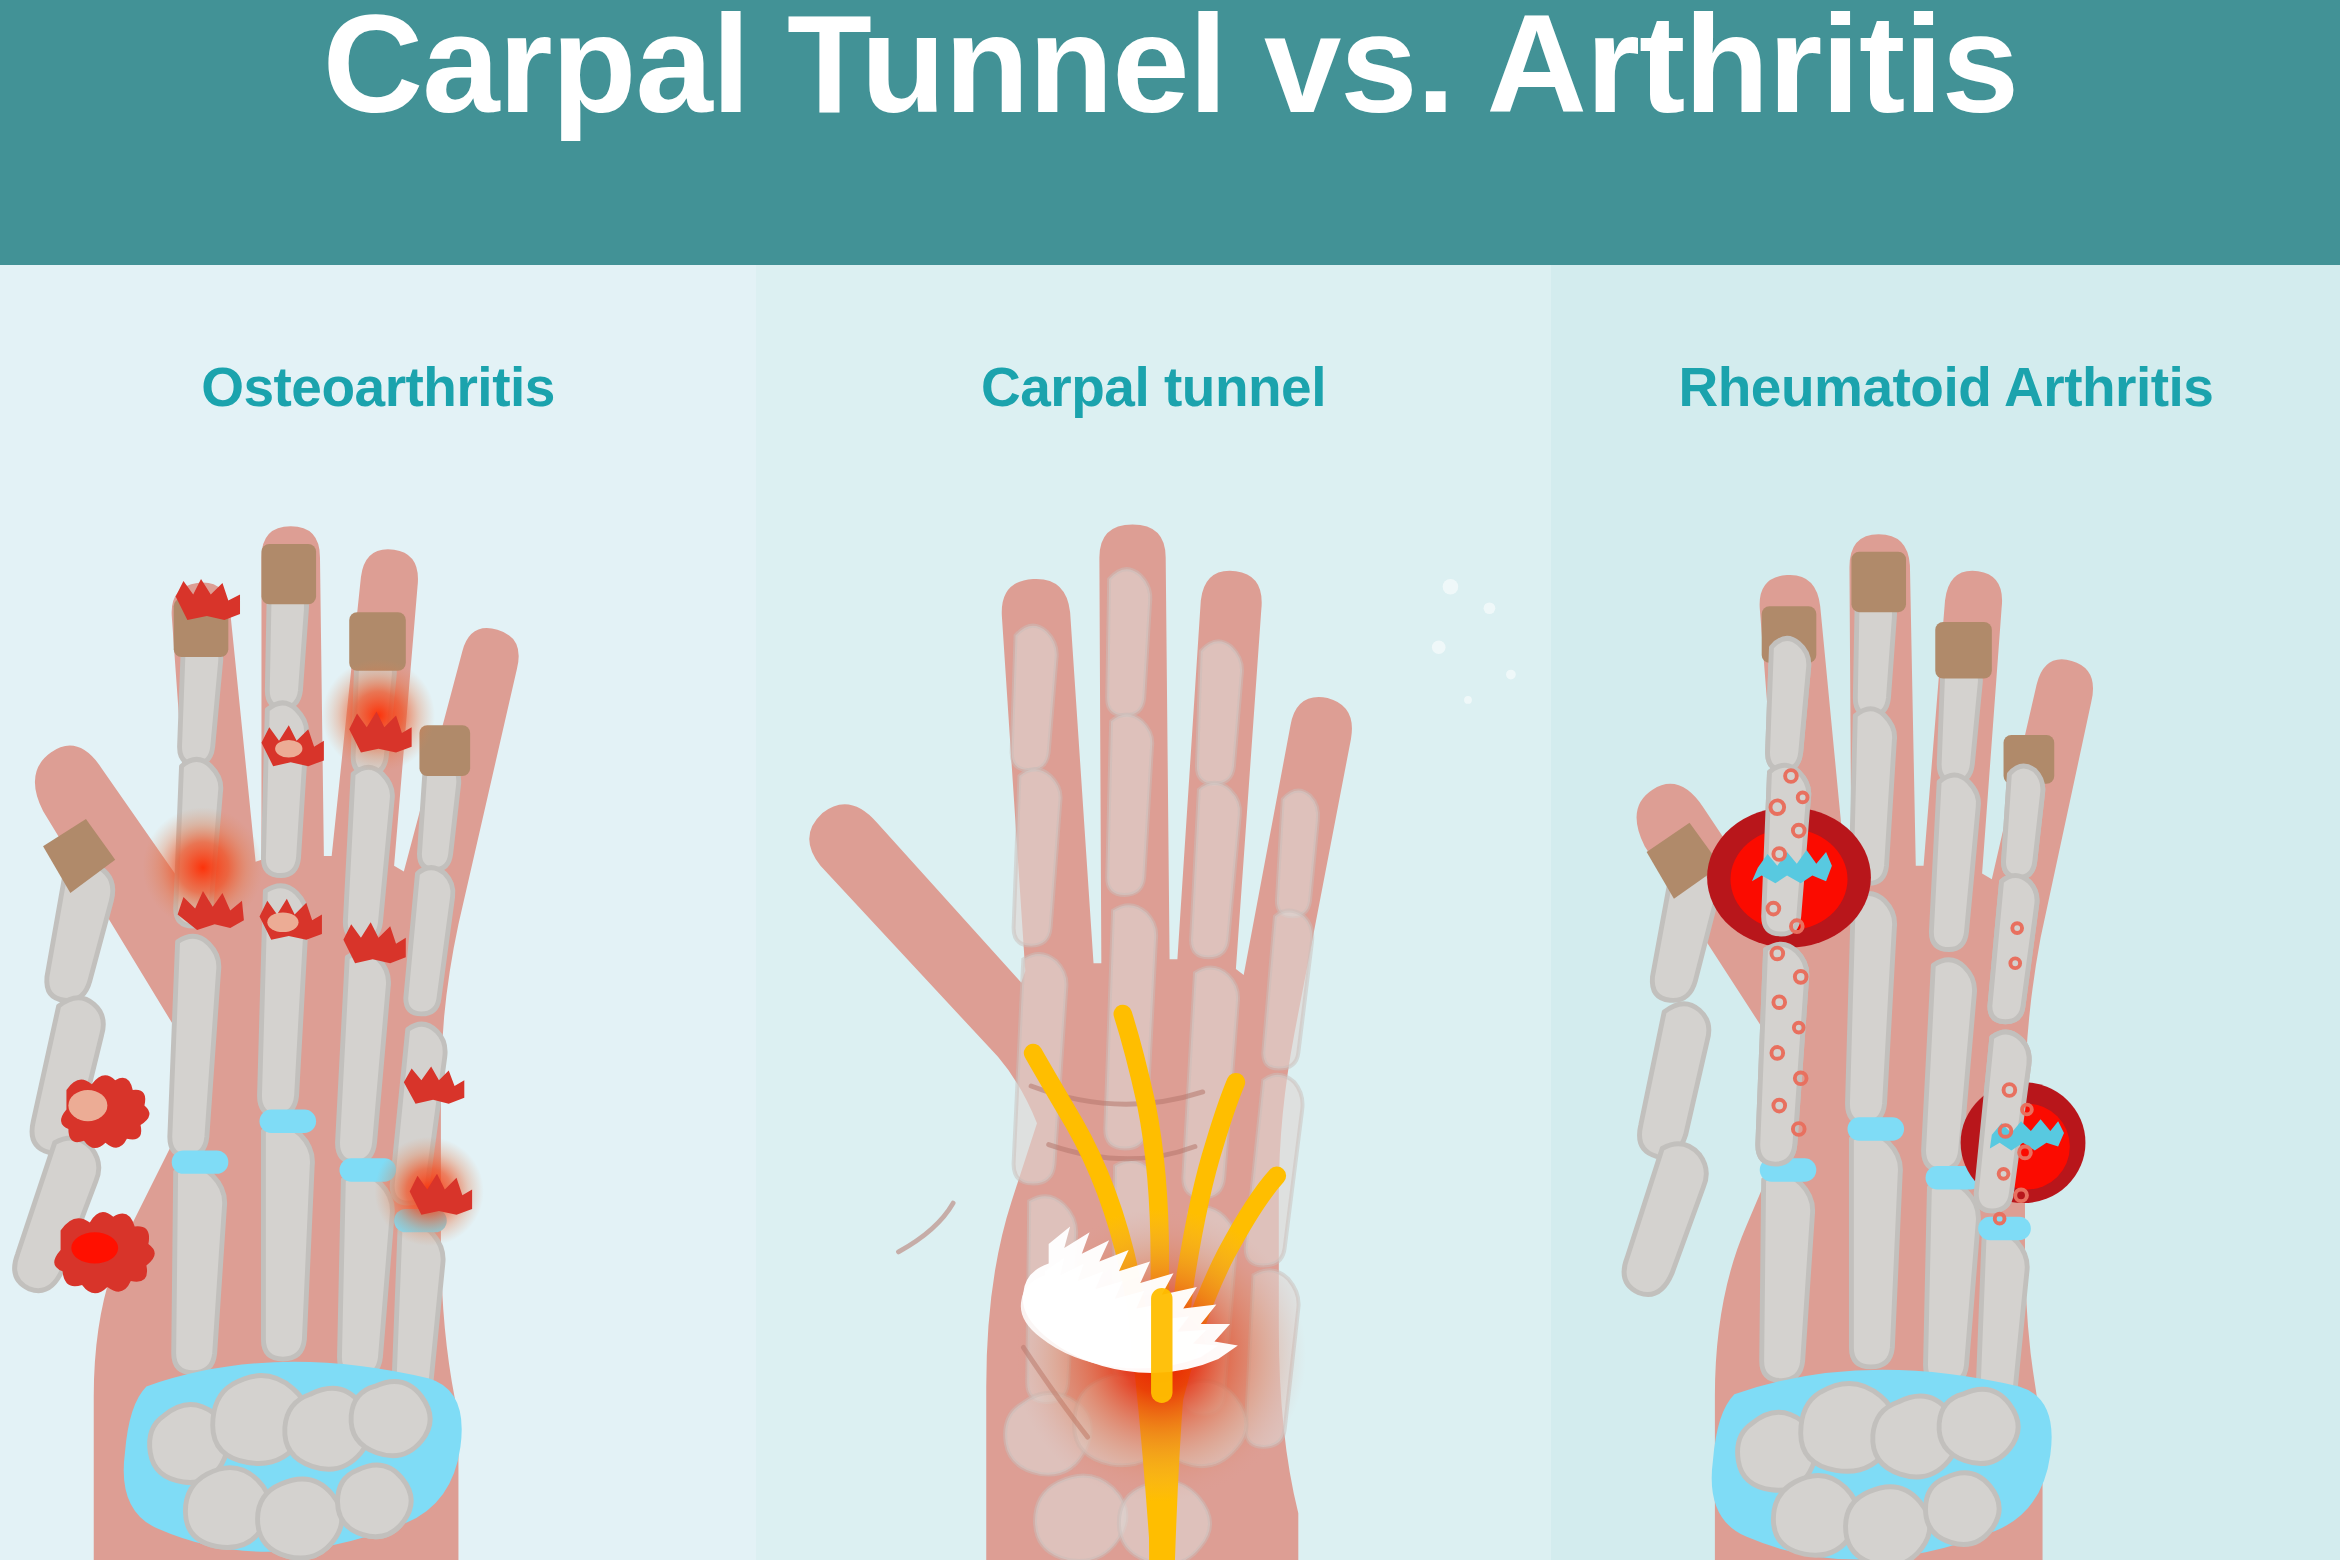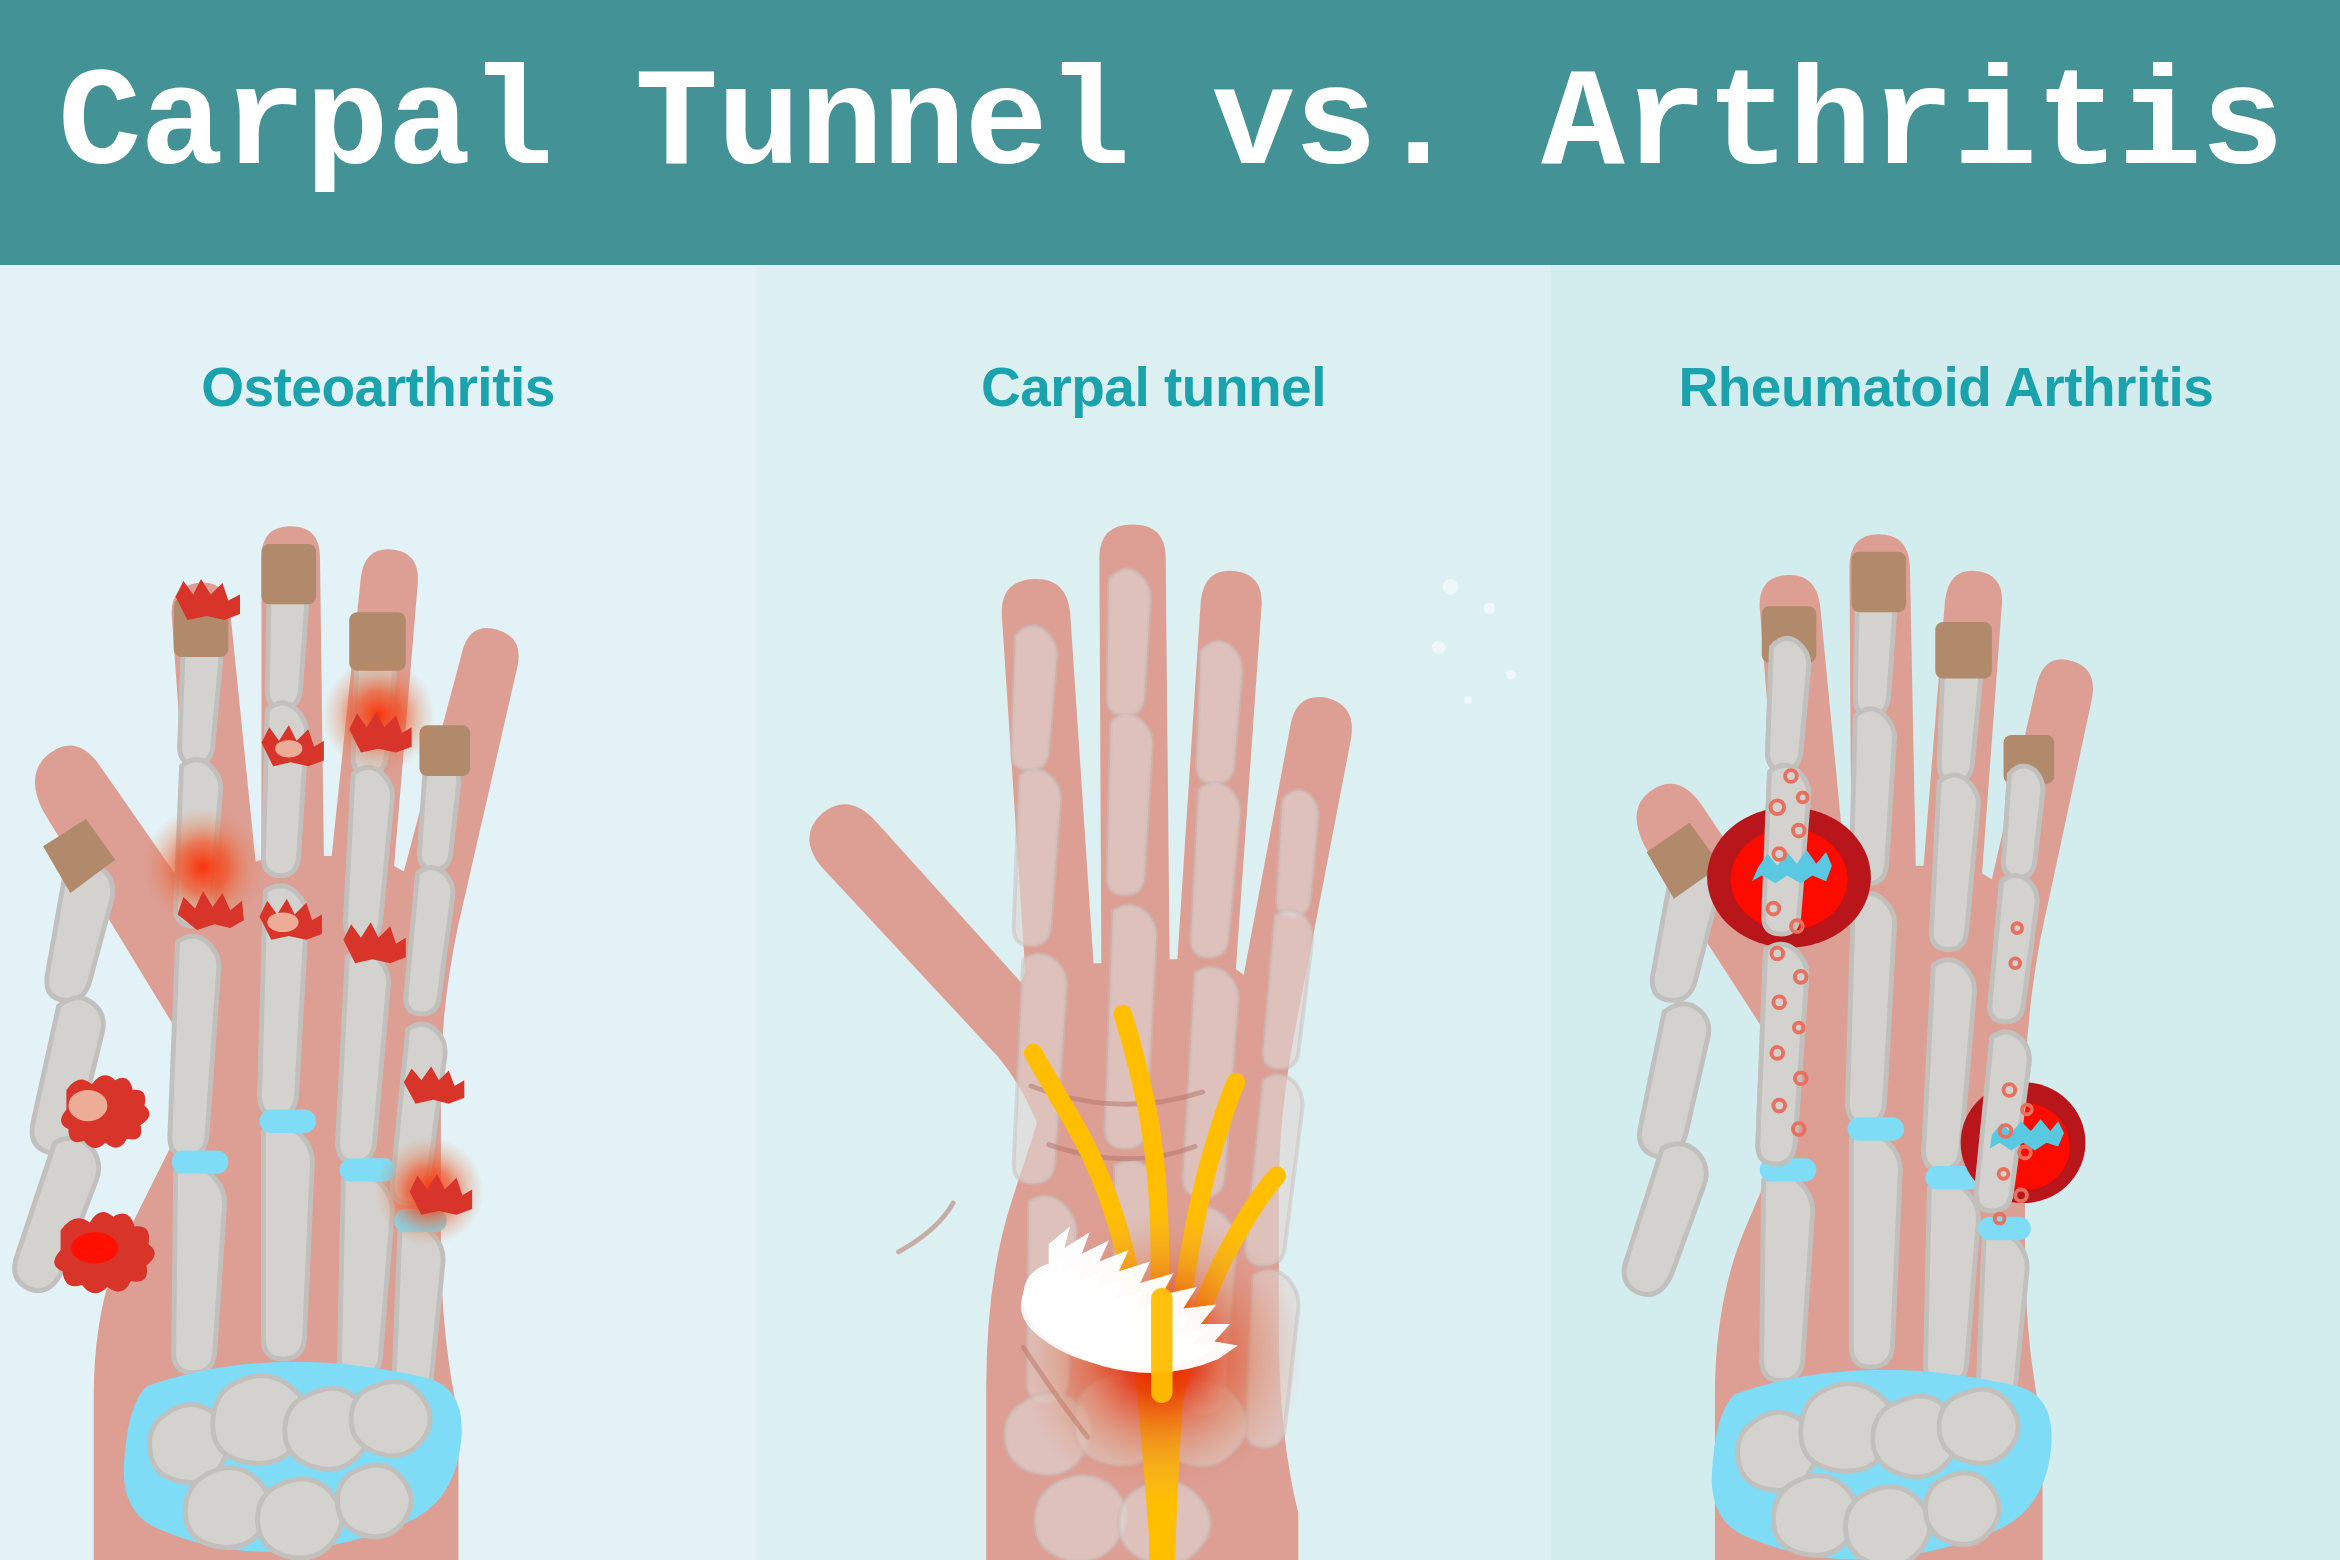--- a/index.html
+++ b/index.html
@@ -7,21 +7,21 @@
   body{
     font-family:"Liberation Sans", sans-serif;
     background:#e3f2f6;
   }
   #page{ position:relative; width:2341px; height:1560px; }
 
   
   .header{
     position:absolute; left:0; top:0; width:2341px; height:265px;
     background:#429296;
-    display:flex; align-items:center; justify-content:center;font-family:Liberation Mono, monospace;
+    display:flex; align-items:flex-start; justify-content:center;
   }
   .header-title{
     color:#ffffff; font-size:139px; font-weight:bold;
     letter-spacing:-1px; line-height:1;
     transform:translateY(-5.9px);
     white-space:nowrap;
   }
 
   
   .panels{

